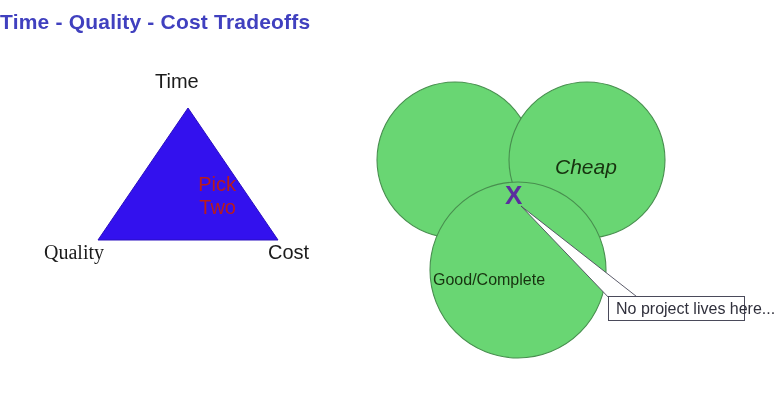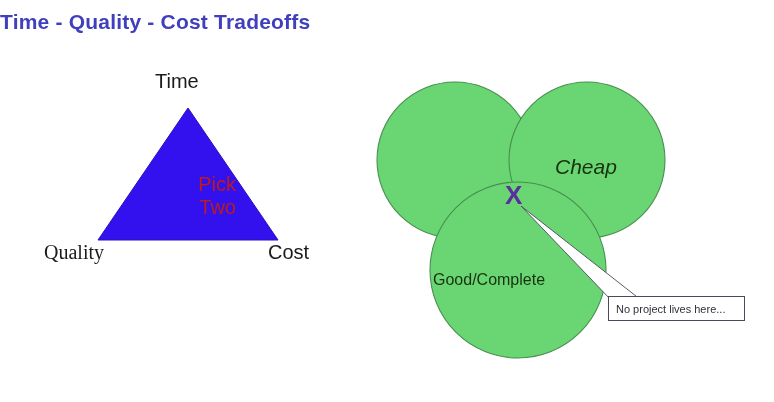--- a/index.html
+++ b/index.html
@@ -114,21 +114,21 @@
     width: 137px;
     height: 25px;
     box-sizing: border-box;
     border: 1px solid #4a4a5a;
     background: #ffffff;
     display: flex;
     align-items: center;
     padding-left: 7px;
   }
   #callout-text {
-    font-size: 11px;
+    font-size: 16px;
     color: #30303c;
     white-space: nowrap;
   }
 </style>
 </head>
 <body>
 
 <div id="page">
 
   <div id="page-title">Time - Quality - Cost Tradeoffs</div>

